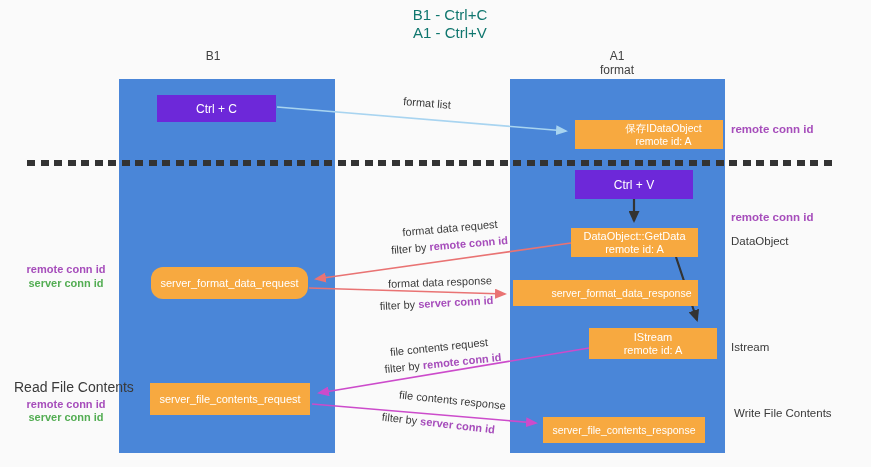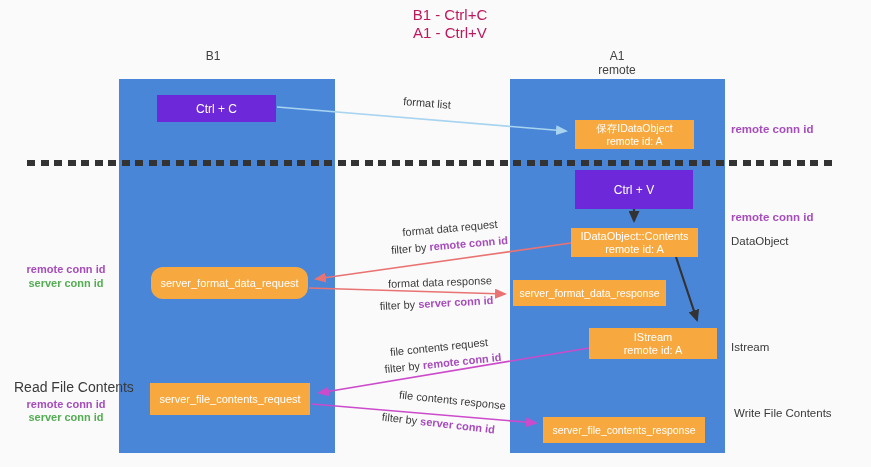--- a/index.html
+++ b/index.html
@@ -13,21 +13,21 @@
   .lifeline{background:#4a86d8;}
   .node{
     position:absolute;display:flex;flex-direction:column;
     align-items:center;justify-content:center;
     color:#ffffff;text-align:center;
   }
   .node.green{background:#6d28d9;font-size:12px;}
   .node.orange{background:#f7a940;font-size:11px;line-height:13px;}
   .title{
     position:absolute;left:350px;top:6px;width:200px;text-align:center;
-    font-size:15px;line-height:18px;color:#be185d;
+    font-size:15px;line-height:18px;color:#0f766e;
   }
   .colhead{
     position:absolute;top:49px;width:120px;text-align:center;
     font-size:12px;line-height:14px;color:#414141;
   }
   .flowlabel{
     position:absolute;font-size:11px;color:#3a3a3a;text-align:center;
     white-space:nowrap;transform-origin:center;
   }
   .keypurple{color:#a64dbb;font-weight:bold;}
@@ -52,21 +52,21 @@
   <div class="title">
     <div>B1 - Ctrl+C</div>
     <div>A1 - Ctrl+V</div>
   </div>
 
   <div class="colhead" style="left:153px;">
     <div>B1</div>
   </div>
   <div class="colhead" style="left:557px;">
     <div>A1</div>
-    <div>remote</div>
+    <div>format</div>
   </div>
 
   <div class="abs lifeline" style="left:119px;top:79px;width:216px;height:374px;"></div>
   <div class="abs lifeline" style="left:510px;top:79px;width:215px;height:374px;"></div>
 
   <div class="dashline"></div>
 
   <svg class="connectors" width="871" height="467">
     <defs>
       <marker id="mBlue" markerUnits="userSpaceOnUse" markerWidth="12" markerHeight="10" refX="10" refY="5" orient="auto">
@@ -88,39 +88,39 @@
     <line x1="571" y1="243" x2="316" y2="279" stroke="#e97373" stroke-width="1.6" marker-end="url(#mRed)"></line>
     <line x1="309" y1="288" x2="505" y2="294" stroke="#e97373" stroke-width="1.6" marker-end="url(#mRed)"></line>
     <line x1="589" y1="348" x2="319" y2="393" stroke="#cc4bcb" stroke-width="1.6" marker-end="url(#mMag)"></line>
     <line x1="312" y1="404" x2="536" y2="423" stroke="#cc4bcb" stroke-width="1.6" marker-end="url(#mMag)"></line>
   </svg>
 
   <div class="node green" style="left:157px;top:95px;width:119px;height:27px;">
     <span>Ctrl + C</span>
   </div>
 
-  <div class="node orange" style="left:575px;top:120px;width:119px;height:29px;font-size:10.5px;">
+  <div class="node orange" style="left:575px;top:120px;width:119px;height:29px;font-size:10.5px;padding-left:29px;">
     <span>保存IDataObject</span>
     <span>remote id: A</span>
   </div>
 
-  <div class="node green" style="left:575px;top:170px;width:118px;height:39px;text-align:right;">
+  <div class="node green" style="left:575px;top:170px;width:118px;height:29px;text-align:right;">
     <span>Ctrl + V</span>
   </div>
 
   <div class="node orange" style="left:571px;top:228px;width:127px;height:29px;">
-    <span>IDataObject::Contents</span>
+    <span>DataObject::GetData</span>
     <span>remote id: A</span>
   </div>
 
   <div class="node orange" style="left:151px;top:267px;width:157px;height:32px;border-radius:12px;">
     <span>server_format_data_request</span>
   </div>
 
-  <div class="node orange" style="left:513px;top:280px;width:153px;height:26px;font-size:10.5px;">
+  <div class="node orange" style="left:513px;top:280px;width:153px;height:26px;font-size:10.5px;padding-left:32px;">
     <span>server_format_data_response</span>
   </div>
 
   <div class="node orange" style="left:589px;top:328px;width:128px;height:31px;">
     <span>IStream</span>
     <span>remote id: A</span>
   </div>
 
   <div class="node orange" style="left:543px;top:417px;width:162px;height:26px;font-size:10.5px;">
     <span>server_file_contents_response</span>

